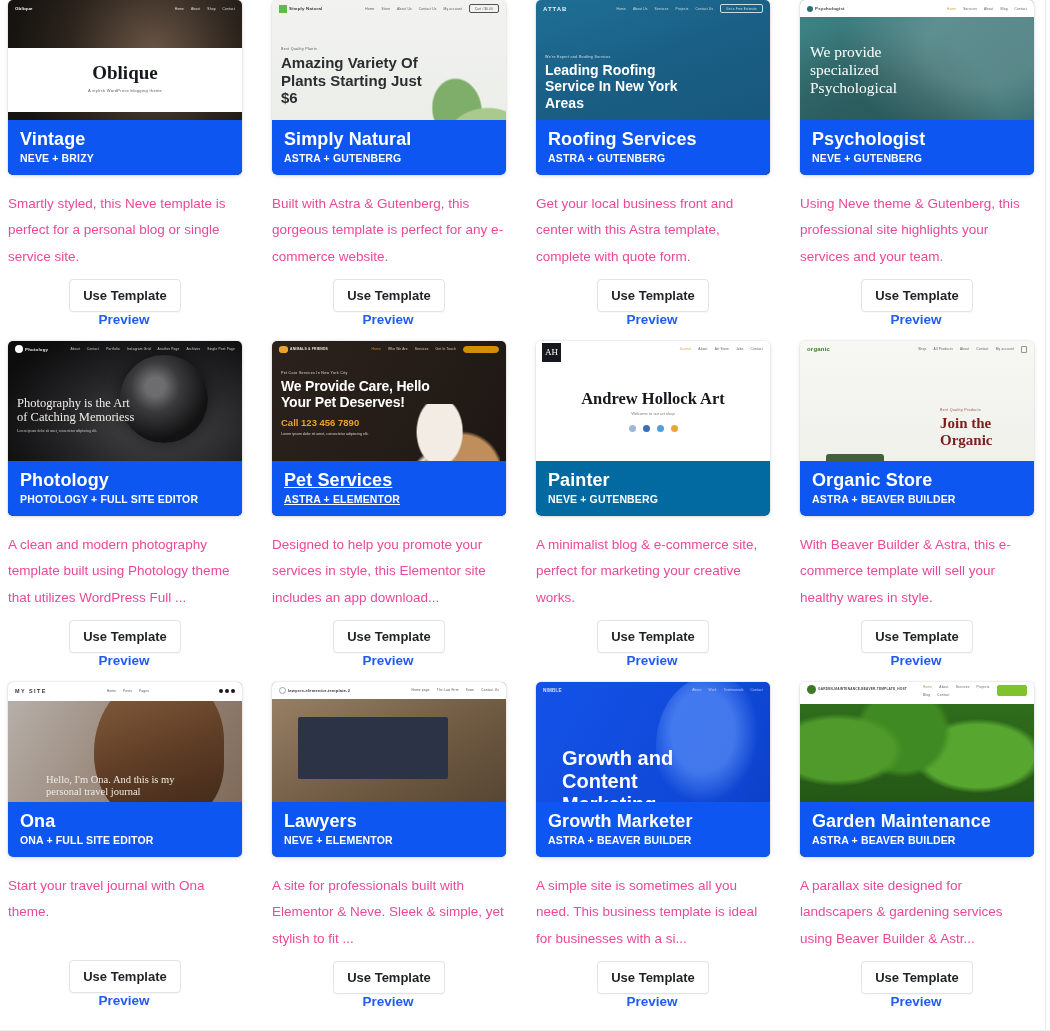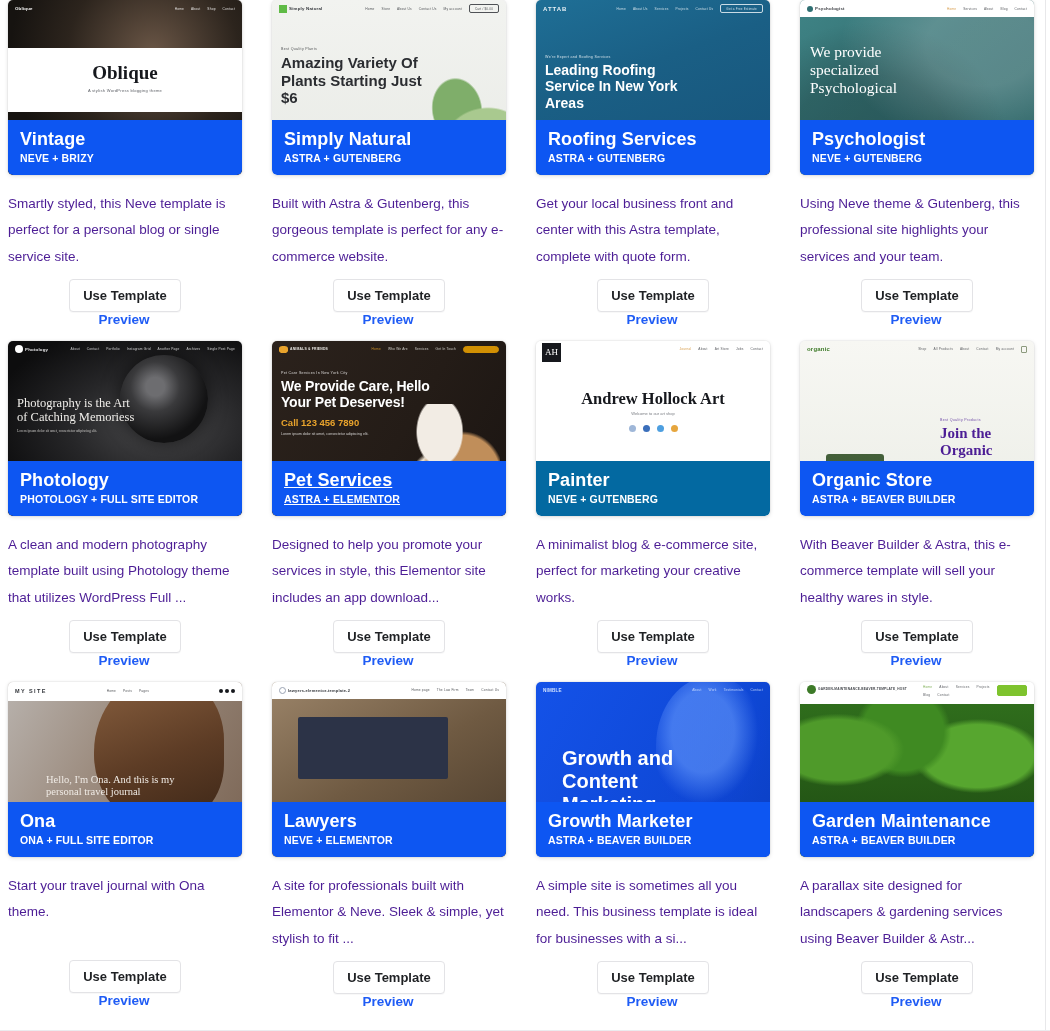--- a/index.html
+++ b/index.html
@@ -140,21 +140,21 @@
     font-weight: 700;
     margin-top: 2px;
     letter-spacing: .15px;
   }
 
   
   .desc {
     margin-top: 16px;
     font-size: 13.5px;
     line-height: 1.95;
-    color: #4c1d95;
+    color: #ec4899;
     min-height: 78px;
   }
 
   
   .actions {
     margin-top: 9px;
     display: flex;
     align-items: center;
     justify-content: space-between;
     flex-direction: column;
@@ -563,21 +563,21 @@
     </div>
 
     <div class="card">
       <div class="thumb">
         <div class="shot art-organic">
           <div class="bg"></div>
           <div class="bag3"></div>
           <div class="bag1"></div>
           <div class="bag2"></div>
           <div class="hero">
-            <div class="hero-text" style="left:140px; top:60px; color:#4c1d95; width:88px; font-family:'Liberation Serif',serif;">
+            <div class="hero-text" style="left:140px; top:50px; color:#7f1d1d; width:88px; font-family:'Liberation Serif',serif;">
               <div class="kicker" style="font-family:'Liberation Sans',sans-serif;">Best Quality Products</div>
               <div class="htitle" style="font-size:15px;">Join the Organic</div>
             </div>
           </div>
           <div class="mini-nav" style="color:#44474c">
             <span class="mini-brand" style="color:#3d7a28; font-size:6px;">organic</span>
             <span class="mini-links">
               <span>Shop</span>
               <span>All Products</span>
               <span>About</span>

